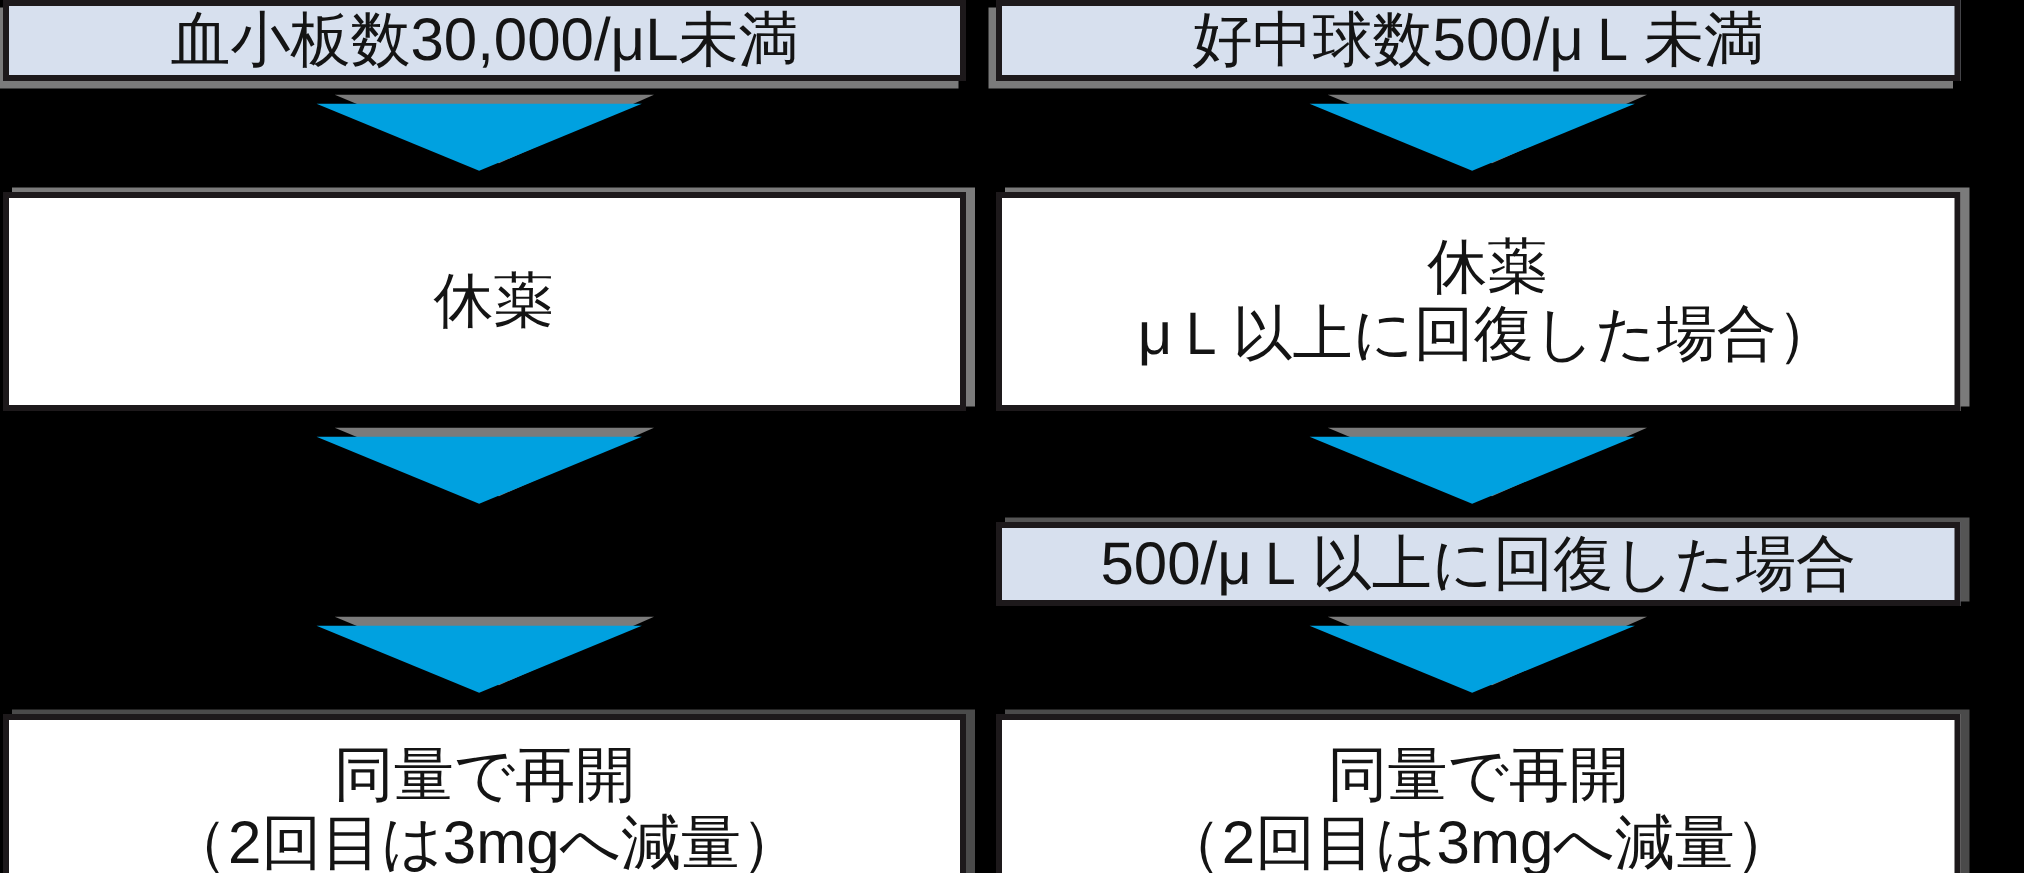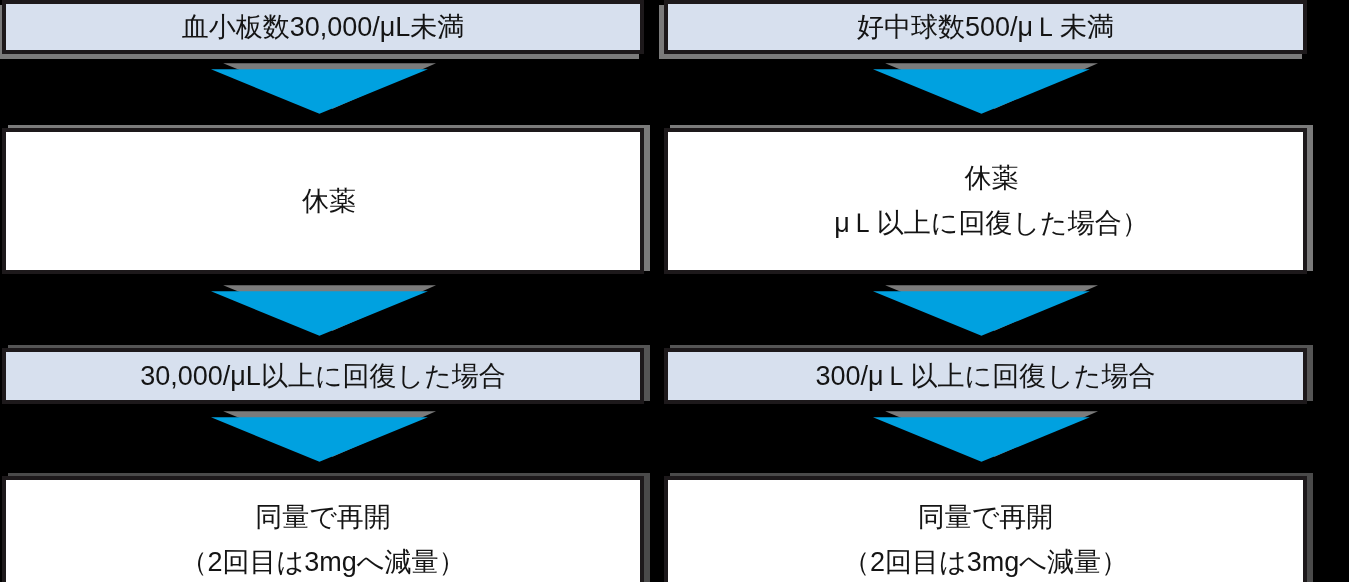--- a/index.html
+++ b/index.html
@@ -24,21 +24,21 @@
     color: #141414;
   }
   .cond { background: #d7e0ee; }
   .act  { background: #ffffff; }
 
   .r1 { top: 0px;   height: 54px;  box-shadow: -5px 5px 0 #7b7b7b; }
   .r2 { top: 128px; height: 146px; box-shadow: 6px -3px 0 #7b7b7b; padding-left: 12px; }
   .r3 { top: 348px; height: 56px;  box-shadow: 6px -3px 0 #555555; }
   .r4 { top: 476px; height: 128px; box-shadow: 6px -3px 0 #4a4a4a; }
 
-  .line { font-size: 27px; line-height: 45px; white-space: nowrap; }
+  .line { font-size: 40px; line-height: 45px; white-space: nowrap; }
 
   .arrowzone {
     position: absolute; left: 0; right: 0;
     display: flex; justify-content: center; align-items: flex-start;
   }
   .a1 { top: 62px;  height: 64px; }
   .a2 { top: 284px; height: 62px; }
   .a3 { top: 410px; height: 64px; }
   .arrowzone svg { width: 225px; height: 53px; display: block; }
 </style>
@@ -64,23 +64,20 @@
       <div class="line">休薬</div>
     </div>
 
     <div class="arrowzone a2">
       <svg viewBox="0 0 222 50" aria-hidden="true">
         <polygon points="12,0 222,0 120,45" fill="#7b7b7b"></polygon>
         <polygon points="0,6 214,6 107,50" fill="#00a1e0"></polygon>
       </svg>
     </div>
 
-    <div class="box cond r3">
-      <div class="line">30,000/μL以上に回復した場合</div>
-    </div>
 
     <div class="arrowzone a3">
       <svg viewBox="0 0 222 50" aria-hidden="true">
         <polygon points="12,0 222,0 120,45" fill="#7b7b7b"></polygon>
         <polygon points="0,6 214,6 107,50" fill="#00a1e0"></polygon>
       </svg>
     </div>
 
     <div class="box act r4">
       <div class="line">同量で再開</div>
@@ -108,21 +105,21 @@
     </div>
 
     <div class="arrowzone a2">
       <svg viewBox="0 0 222 50" aria-hidden="true">
         <polygon points="12,0 222,0 120,45" fill="#7b7b7b"></polygon>
         <polygon points="0,6 214,6 107,50" fill="#00a1e0"></polygon>
       </svg>
     </div>
 
     <div class="box cond r3">
-      <div class="line">300/μＬ以上に回復した場合</div>
+      <div class="line">500/μＬ以上に回復した場合</div>
     </div>
 
     <div class="arrowzone a3">
       <svg viewBox="0 0 222 50" aria-hidden="true">
         <polygon points="12,0 222,0 120,45" fill="#7b7b7b"></polygon>
         <polygon points="0,6 214,6 107,50" fill="#00a1e0"></polygon>
       </svg>
     </div>
 
     <div class="box act r4">

